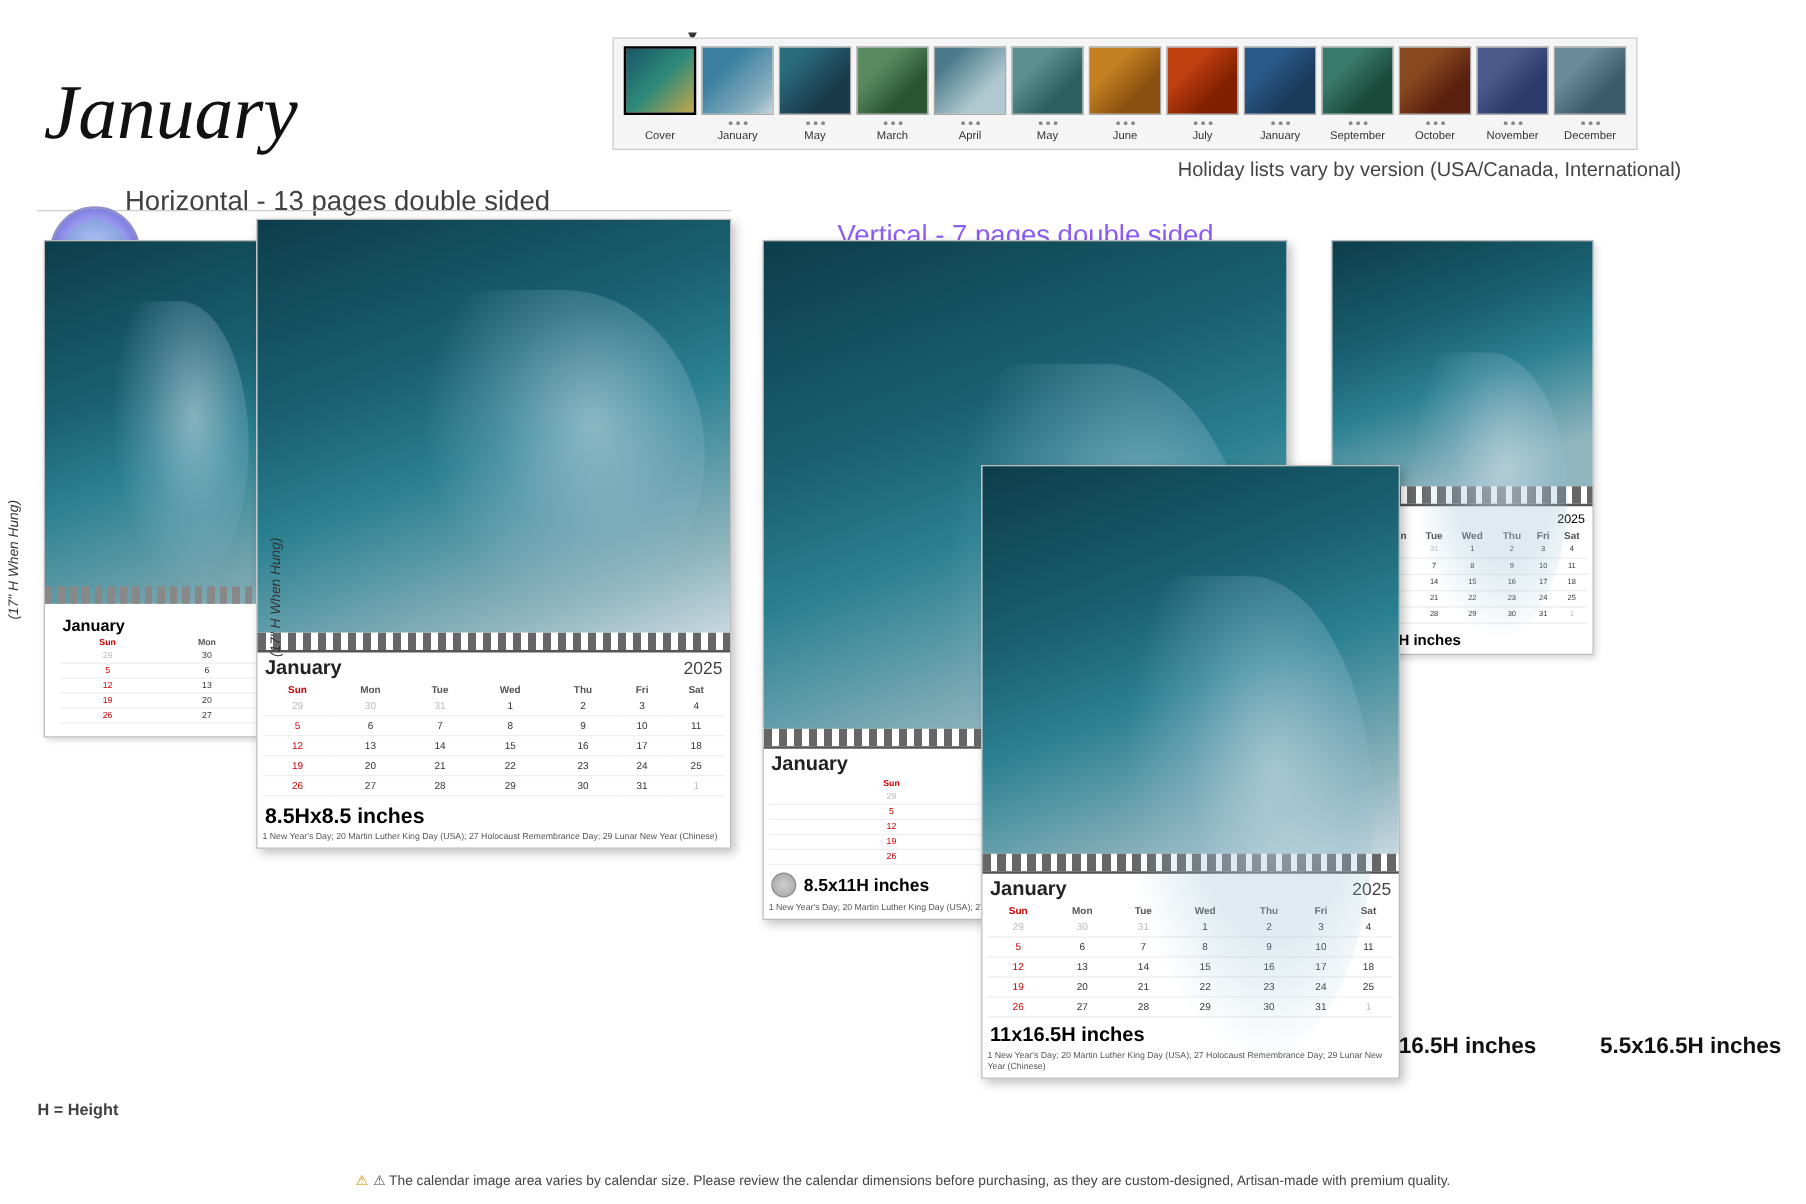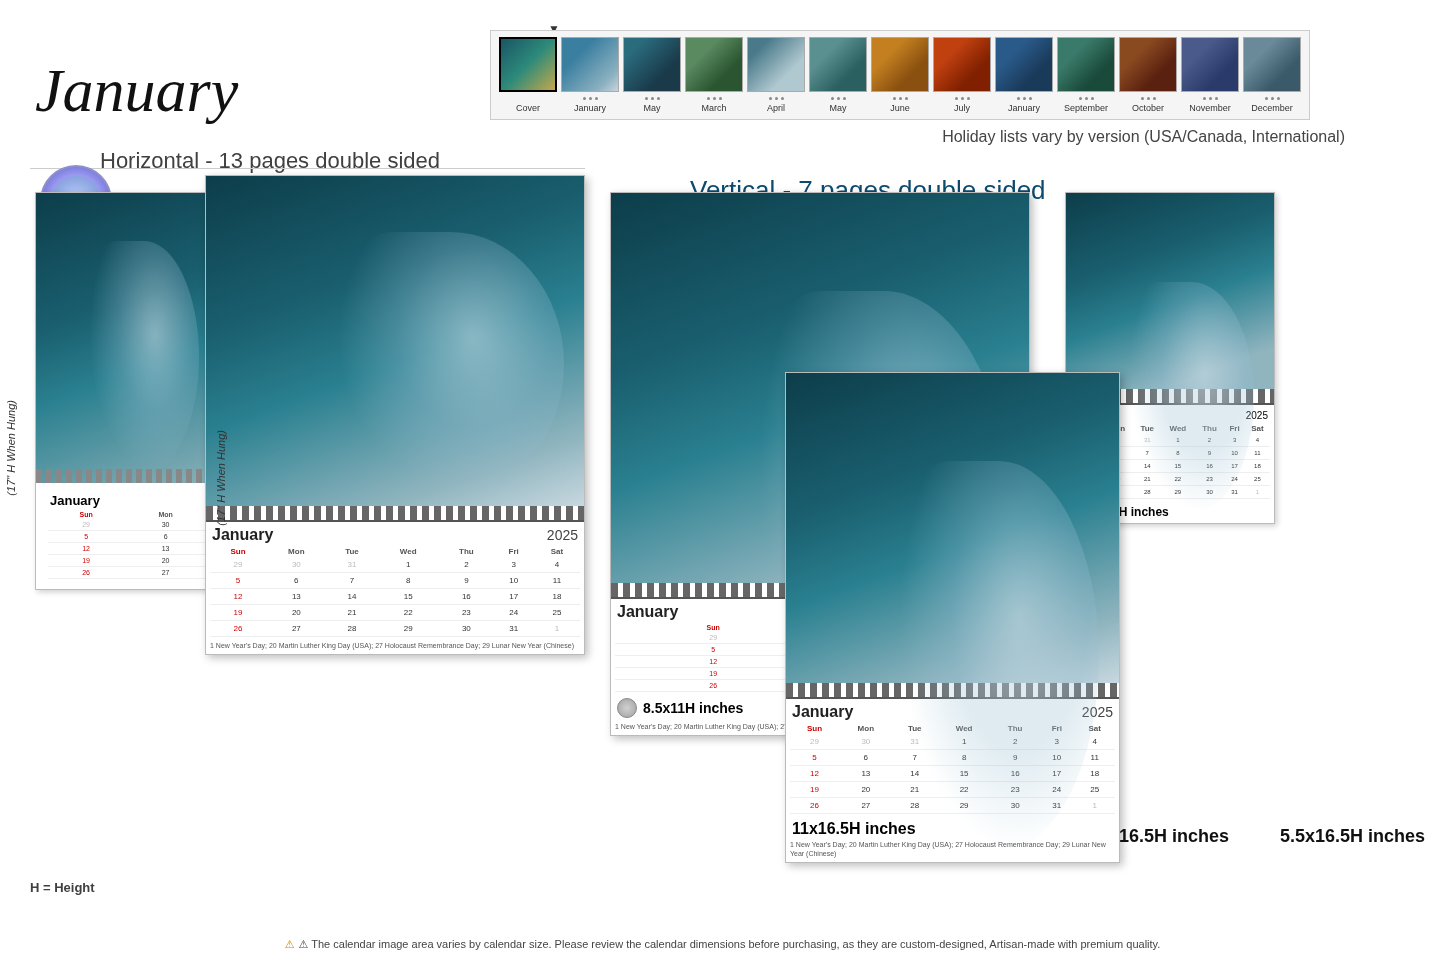--- a/index.html
+++ b/index.html
@@ -244,24 +244,24 @@
       color: #333;
       writing-mode: vertical-rl;
       transform: rotate(180deg);
       font-style: italic;
     }
 
     
     .vertical-label {
       position: absolute;
       top: 175px;
-      left: 690px;
-      font-size: 26px;
+      left: 670px;
+      font-size: 22px;
       font-weight: normal;
-      color: #0c4a6e;
+      color: #8b5cf6;
     }
 
     
     .cal-vertical-large {
       position: absolute;
       top: 192px;
       left: 610px;
       width: 420px;
       background: #fff;
       border: 1px solid #bbb;
@@ -678,20 +678,23 @@
               <td>27</td>
               <td>28</td>
               <td>29</td>
               <td>30</td>
               <td>31</td>
               <td class="empty">1</td>
             </tr>
         </tbody>
       </table>
     </div>
+    <div style="display:flex;align-items:center;gap:6px;padding:2px 6px 2px;">
+      <span style="font-size:17px;font-weight:bold;">8.5Hx8.5 inches</span>
+    </div>
     <div class="holidays-text">1 New Year's Day; 20 Martin Luther King Day (USA); 27 Holocaust Remembrance Day; 29 Lunar New Year (Chinese)</div>
   </div>
 </div>
 
 <div class="dim-label-left2">(17" H When Hung)</div>
 
 <div class="cal-vertical-large">
   <div class="cal-image">
     <div class="mermaid-figure"></div>
   </div>

